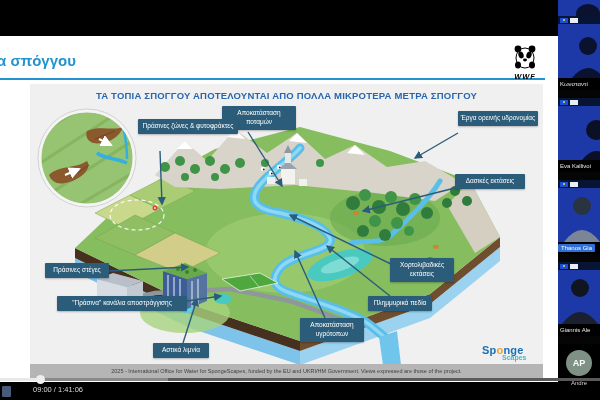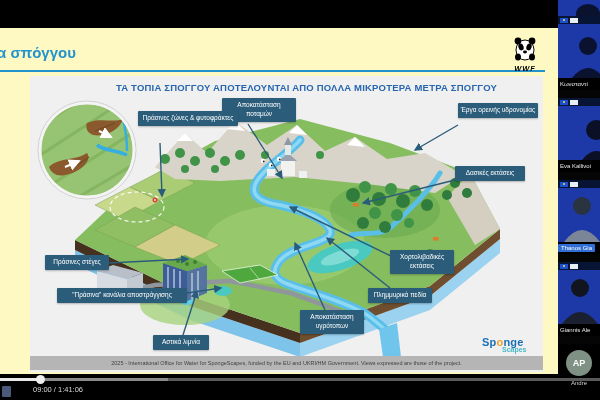--- a/index.html
+++ b/index.html
@@ -1,29 +1,29 @@
 <!DOCTYPE html>
 <html><head>
 <meta charset="utf-8">
 <style>
   html,body{margin:0;padding:0;background:#000;}
   *{box-sizing:border-box;font-family:"Liberation Sans",sans-serif;}
   #app{position:relative;width:600px;height:400px;background:#000;overflow:hidden;}
   .abs{position:absolute;}
 
   
-  #screenshare{position:absolute;left:0;top:28px;width:558px;height:346px;background:#fef9c3;padding-left:48px;}
+  #screenshare{position:absolute;left:0;top:36px;width:558px;height:346px;background:#ffffff;padding-left:48px;}
   #deck-heading{position:absolute;left:-3px;top:16px;font-size:15px;font-weight:bold;color:#2193cf;white-space:nowrap;}
   #deck-underline{position:absolute;left:0;top:42px;width:545px;height:2px;background:#2193cf;}
   #wwf{position:absolute;left:508px;top:6px;width:34px;text-align:center;font-style:italic;}
   #wwf .wwf-text{font-size:7.5px;font-weight:900;color:#000;letter-spacing:1px;line-height:6px;}
 
   
   #slide{position:absolute;left:30px;top:48px;width:513px;height:296px;background:#f0f0f0;}
-  #slide-title{position:absolute;left:0;top:6px;width:513px;text-align:center;font-size:9.5px;font-weight:bold;color:#2666b0;letter-spacing:.2px;margin-left:20px;}
+  #slide-title{position:absolute;left:0;top:6px;width:513px;text-align:center;font-size:9.5px;font-weight:bold;color:#2666b0;letter-spacing:.2px;}
   #diagram{position:absolute;left:5px;top:19px;}
   .lbl{position:absolute;background:#2b5d7a;color:#fff;font-size:6.5px;line-height:1.35;text-align:center;padding:3px 2px;border-radius:1px;box-shadow:0 1px 2px rgba(0,0,0,.25);}
   #slide-footer{position:absolute;left:0;top:280px;width:513px;height:14px;background:#b5b5b5;color:#3f3f3f;font-size:5.5px;line-height:14px;text-align:center;white-space:nowrap;overflow:hidden;}
   #sponge-logo{position:absolute;left:452px;top:260px;width:60px;text-align:left;}
   #sponge-logo .top{font-size:11px;font-weight:800;color:#1a6fb5;letter-spacing:.2px;}
   #sponge-logo .top .o{color:#f0a32c;}
   #sponge-logo .bottom{font-size:7px;font-weight:700;color:#49b8c8;margin-left:20px;margin-top:-2px;}
 
   
   #sidebar{position:absolute;left:558px;top:0;width:42px;height:400px;background:#050505;}

